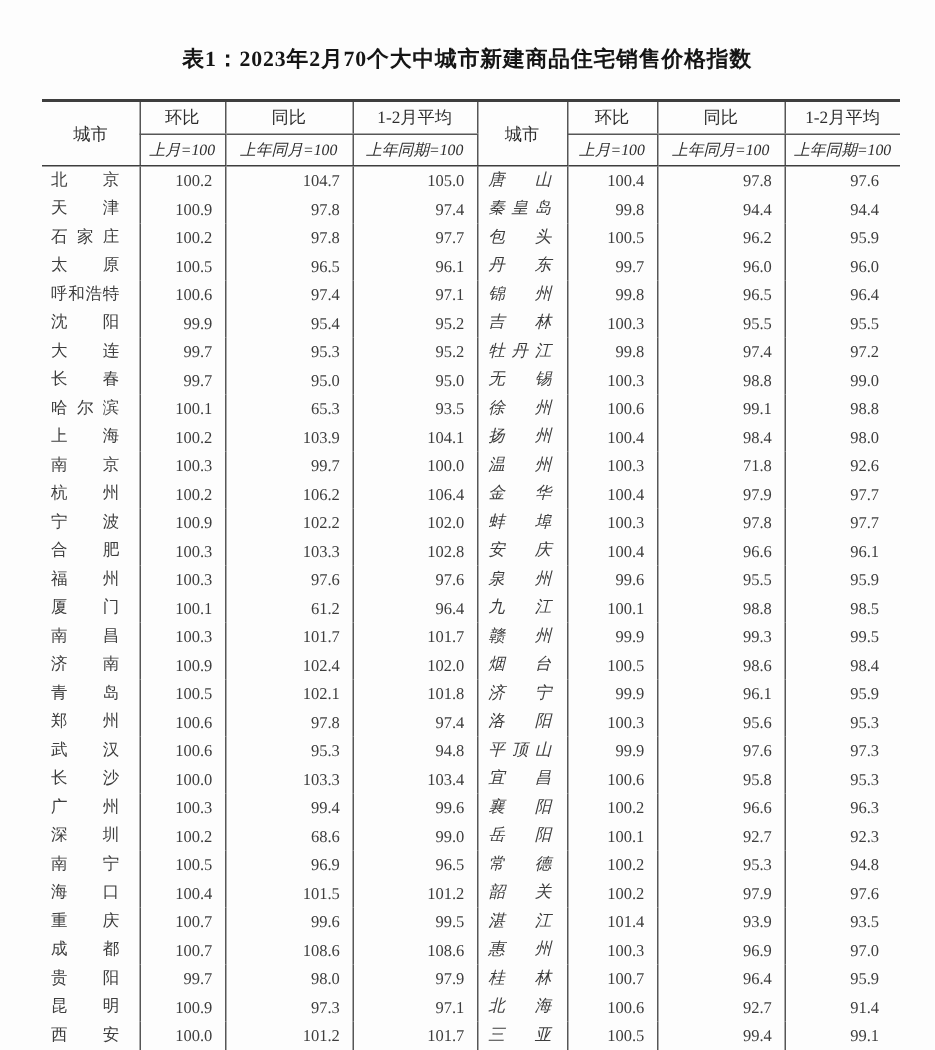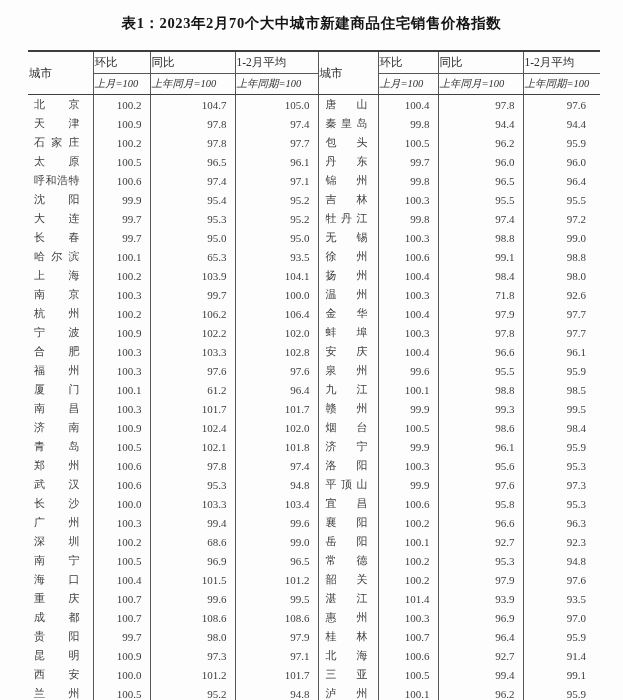--- a/index.html
+++ b/index.html
@@ -5,21 +5,21 @@
   html, body { margin: 0; padding: 0; }
   .page {
     position: relative;
     width: 623px;
     height: 700px;
     background: #fdfdfd;
     font-family: "Liberation Serif", "DejaVu Serif", serif;
     overflow: hidden;
   }
   .title {
-    padding-top: 14px;
+    padding-top: 30px;
     text-align: center;
     font-size: 14.5px;
     font-weight: bold;
     color: #151515;
     letter-spacing: 0.6px;
   }
   table.price-table {
     border-collapse: collapse;
     table-layout: fixed;
     width: 572px;
@@ -28,21 +28,21 @@
     border-bottom: 2px solid #3e3e3e;
   }
   th, td {
     margin: 0;
     overflow: hidden;
     white-space: nowrap;
   }
   thead th {
     font-weight: normal;
     color: #2d2d2d;
-    text-align: left;
+    text-align: center;
     vertical-align: middle;
   }
   th.h-main { font-size: 11.5px; height: 19px; border-bottom: 1px solid #565656; }
   th.h-city { font-size: 11.5px; border-bottom: 1.5px solid #3e3e3e; }
   th.h-sub  { font-size: 10.5px; height: 18px; border-bottom: 1.5px solid #3e3e3e; font-style: italic; }
   th.v-line, td.v-line { border-left: 1px solid #565656; }
   tbody td {
     height: 17px;
     font-size: 11px;
     color: #3d3d3d;
@@ -50,21 +50,21 @@
   }
   td.num-cell { text-align: right; padding-right: 8px; }
   td.num-cell.last-col { padding-right: 14px; }
   td.city-cell { padding: 0; }
   .city-name {
     text-align: justify;
     text-align-last: justify;
     padding: 0 13px 0 6px;
     line-height: 17px;
   }
-  .city-name.r { padding: 0 10px 0 7px; }
+  .city-name.r { padding: 0 10px 0 7px; font-style: italic; }
 </style>
 </head>
 <body>
 
 <div class="page">
   <div class="title">表1：2023年2月70个大中城市新建商品住宅销售价格指数</div>
 
   <table class="price-table">
     <colgroup>
       <col style="width:65px">

